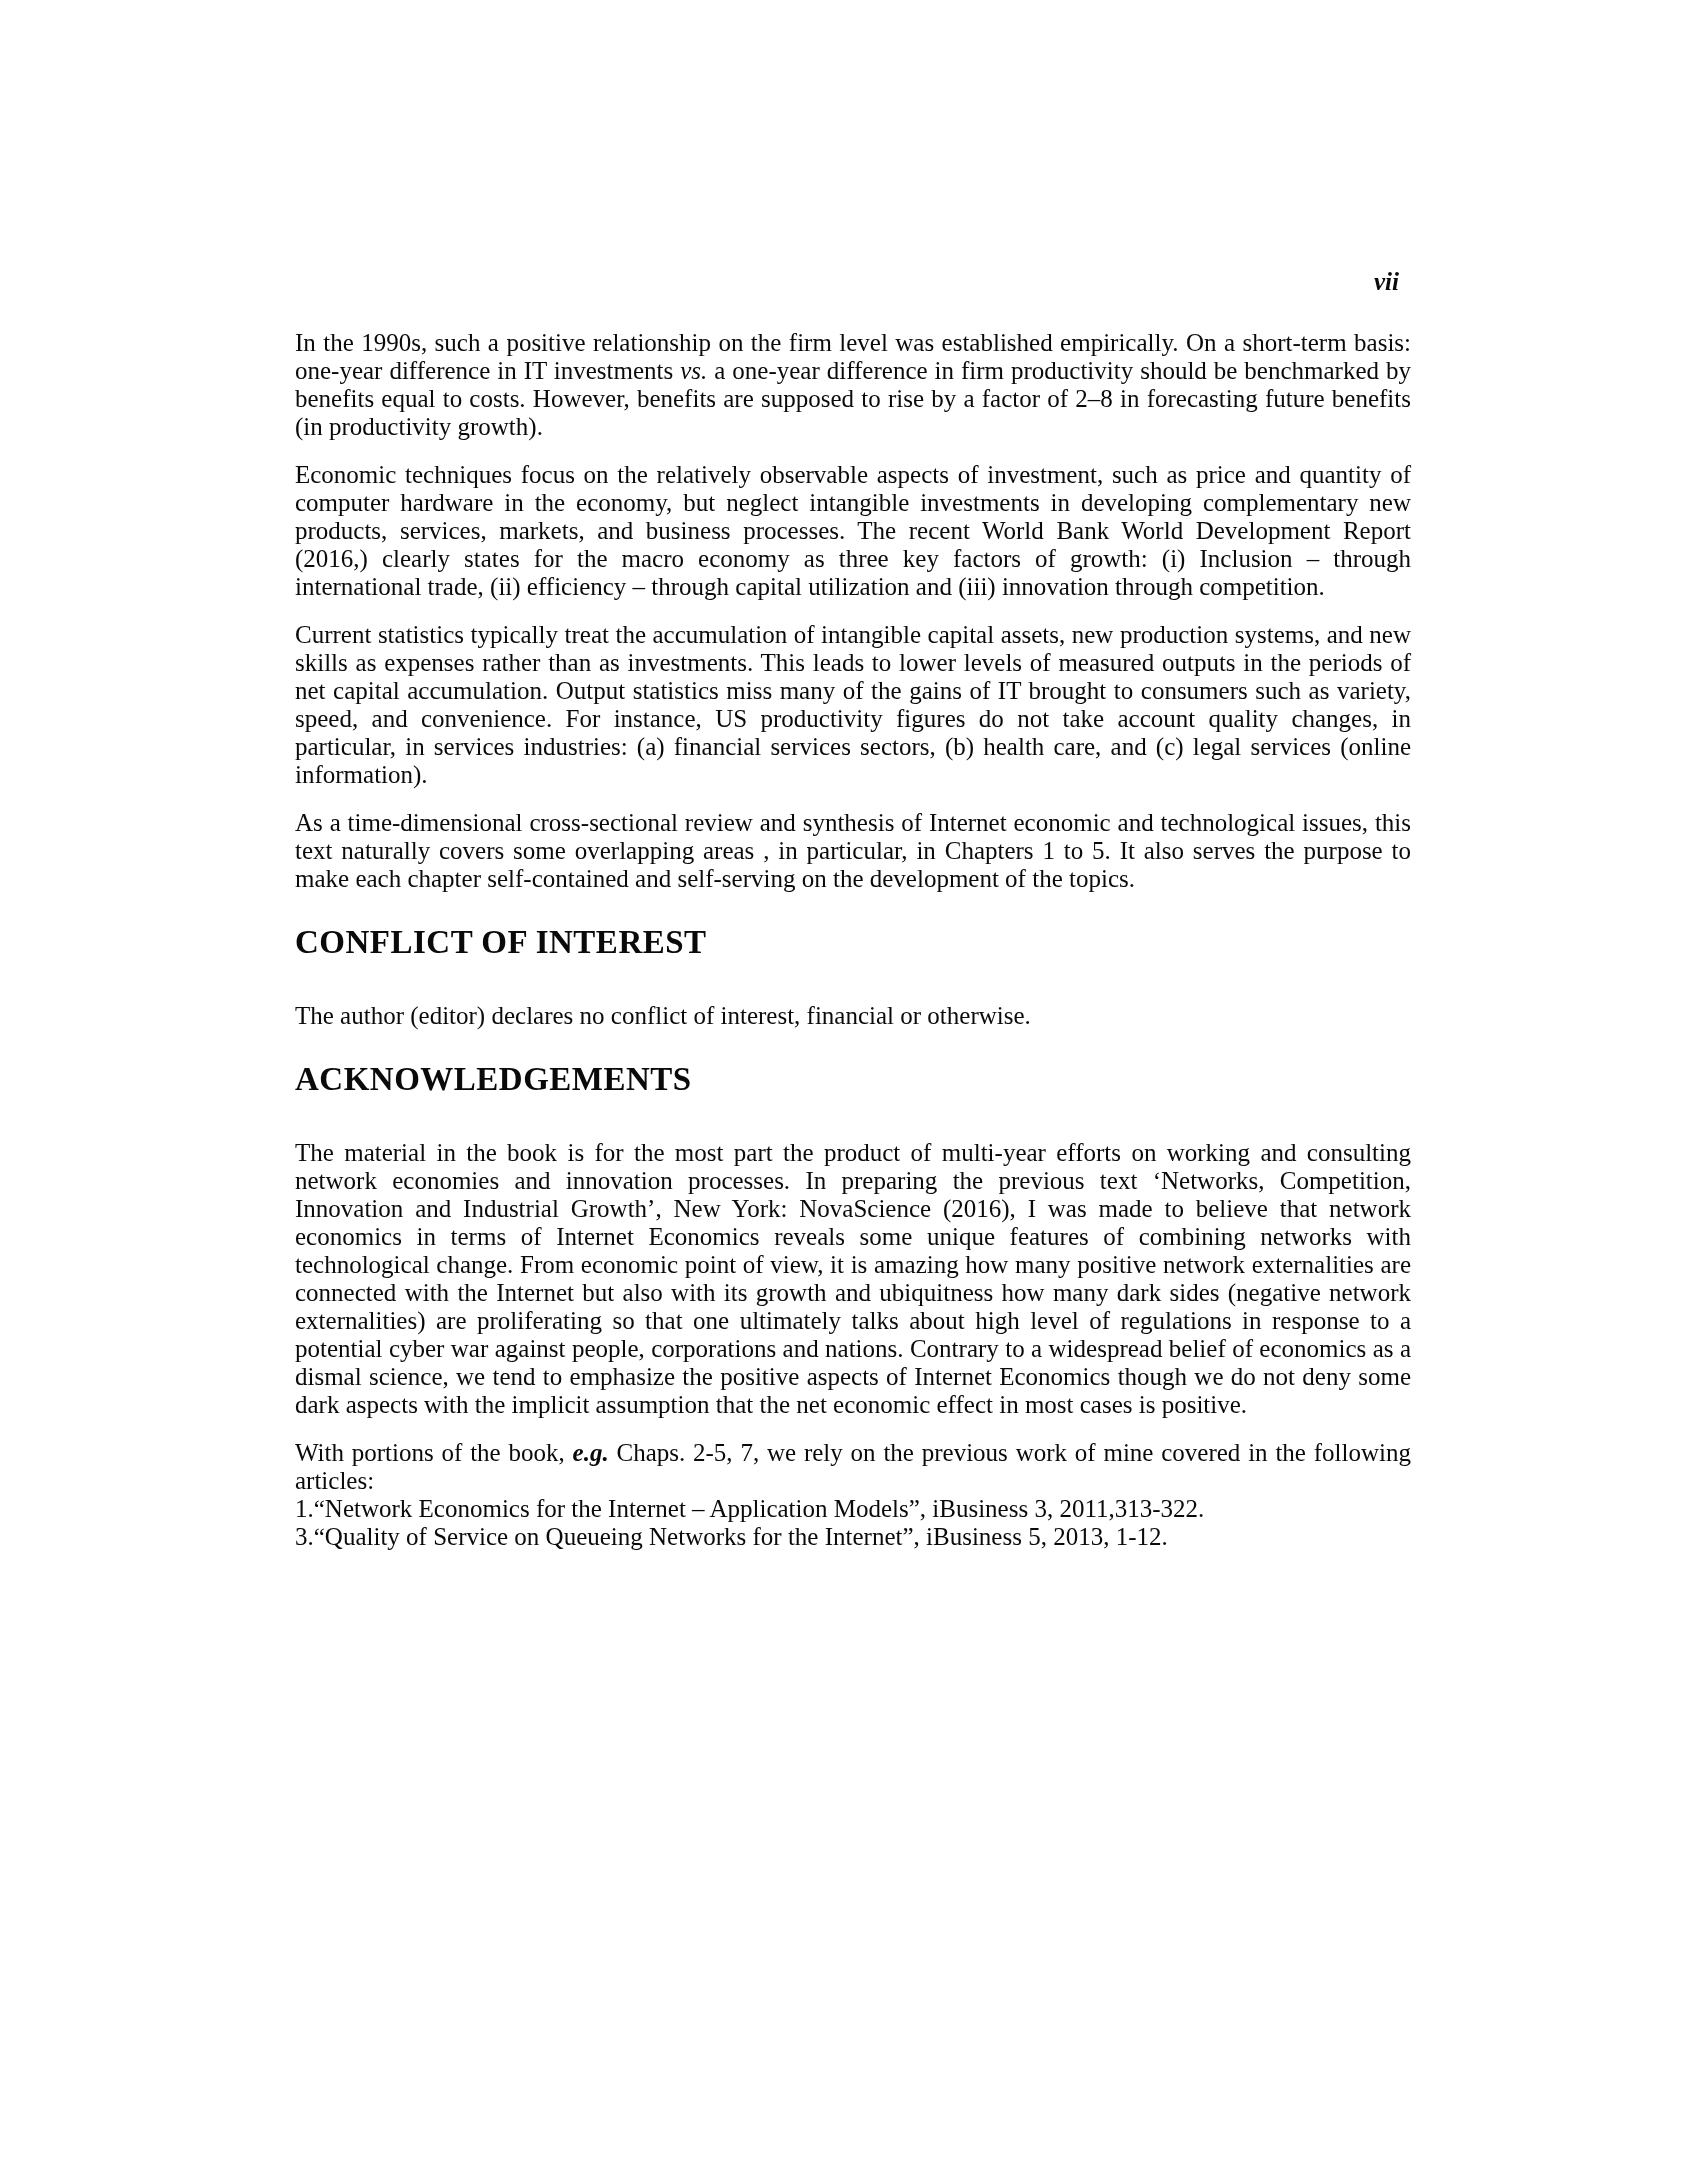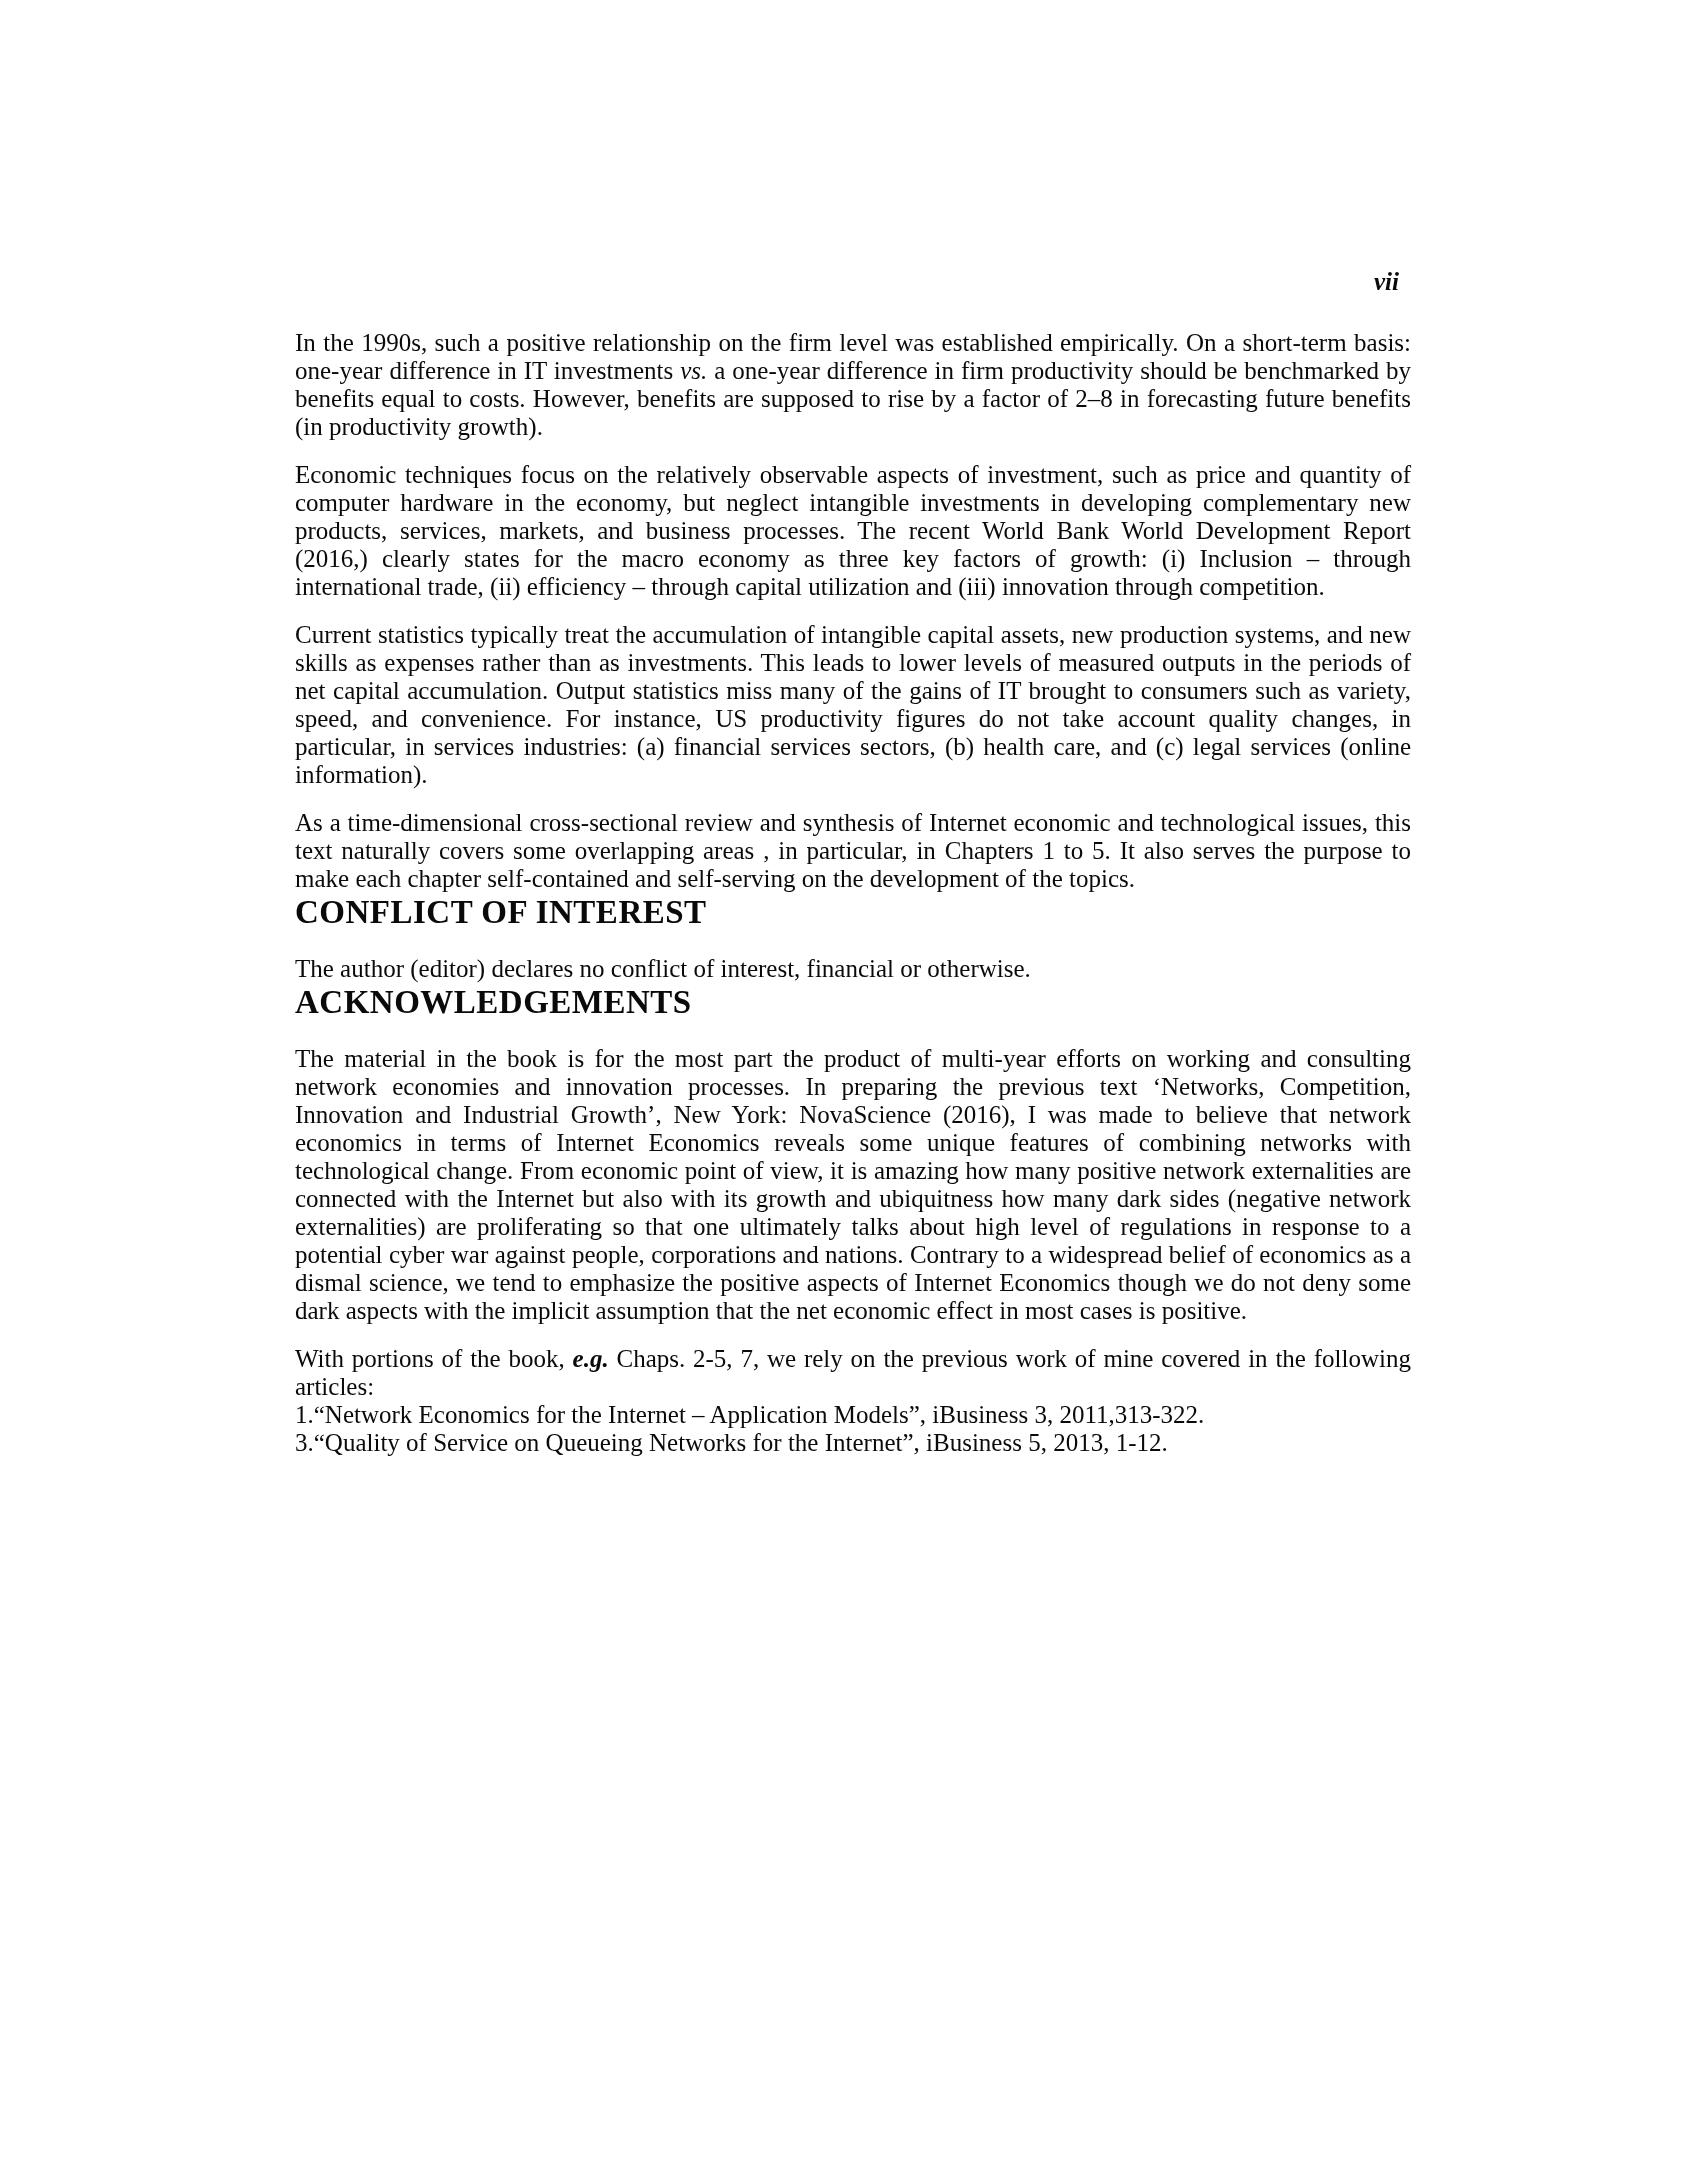--- a/index.html
+++ b/index.html
@@ -34,22 +34,23 @@
     line-height: 28px;
     text-align: justify;
     margin-top: 20px;
   }
   p.first-para { margin-top: 32px; }
   h2.section-heading {
     font-size: 33px;
     line-height: 38px;
     font-weight: bold;
     letter-spacing: 0.5px;
+    margin-top: 30px;
   }
-  p.after-heading { margin-top: 24px; }
+  p.after-heading { margin-top: 41px; }
   p.reference {
     font-size: 25px;
     line-height: 28px;
     text-align: left;
   }
   .it { font-style: italic; }
   .bit { font-style: italic; font-weight: bold; }
 </style>
 </head>
 <body>

